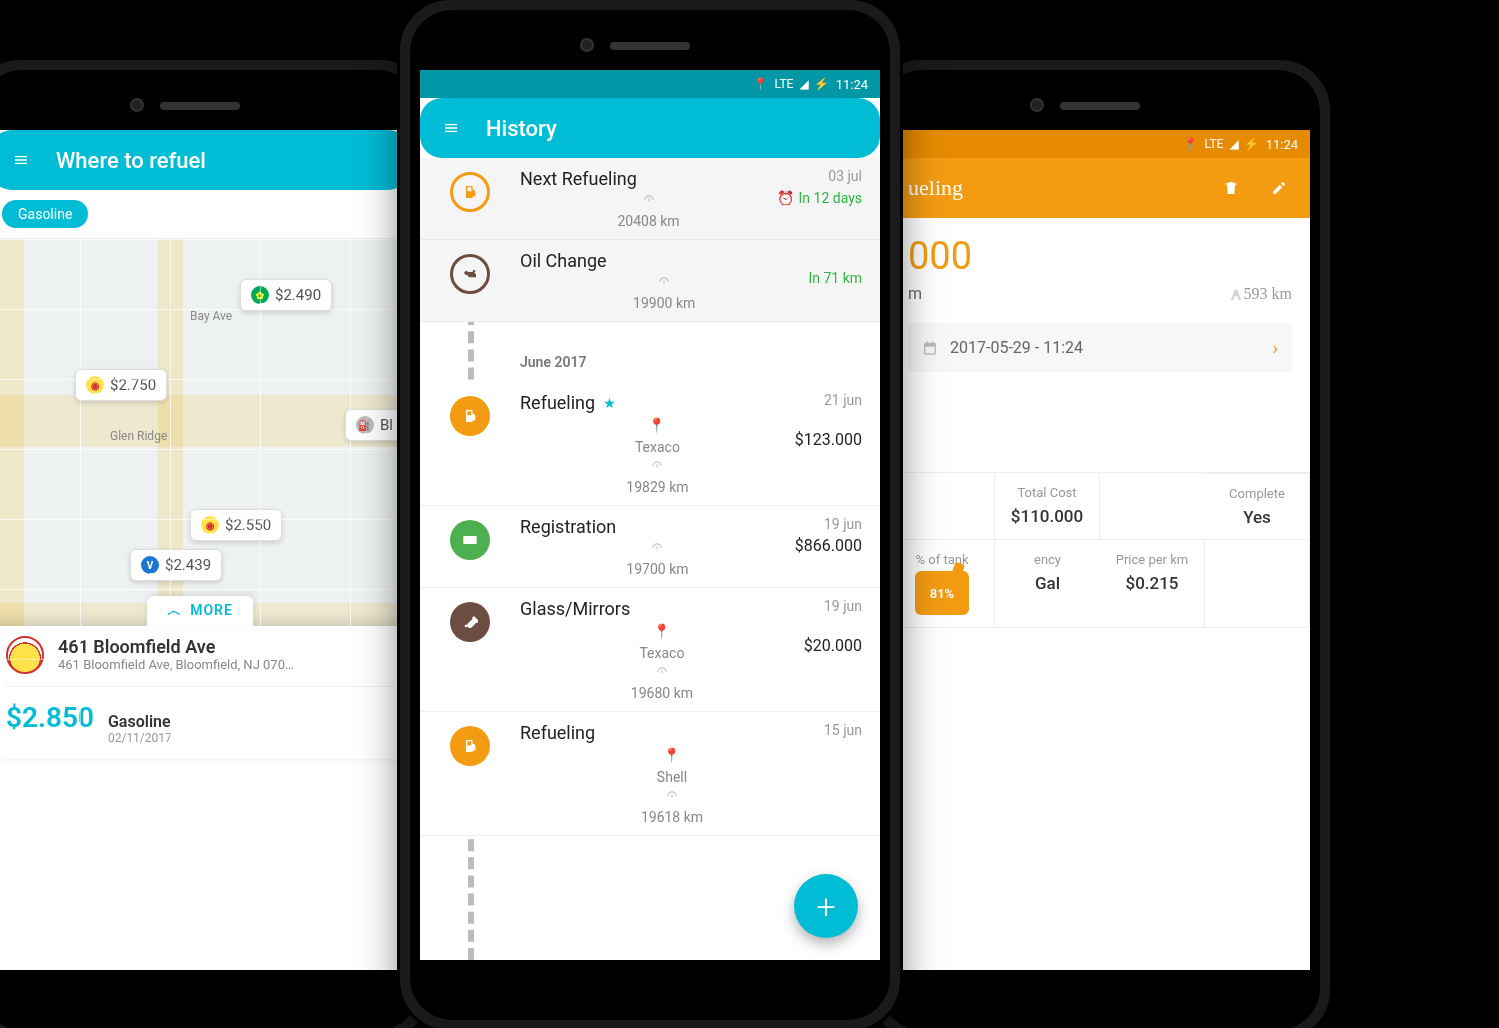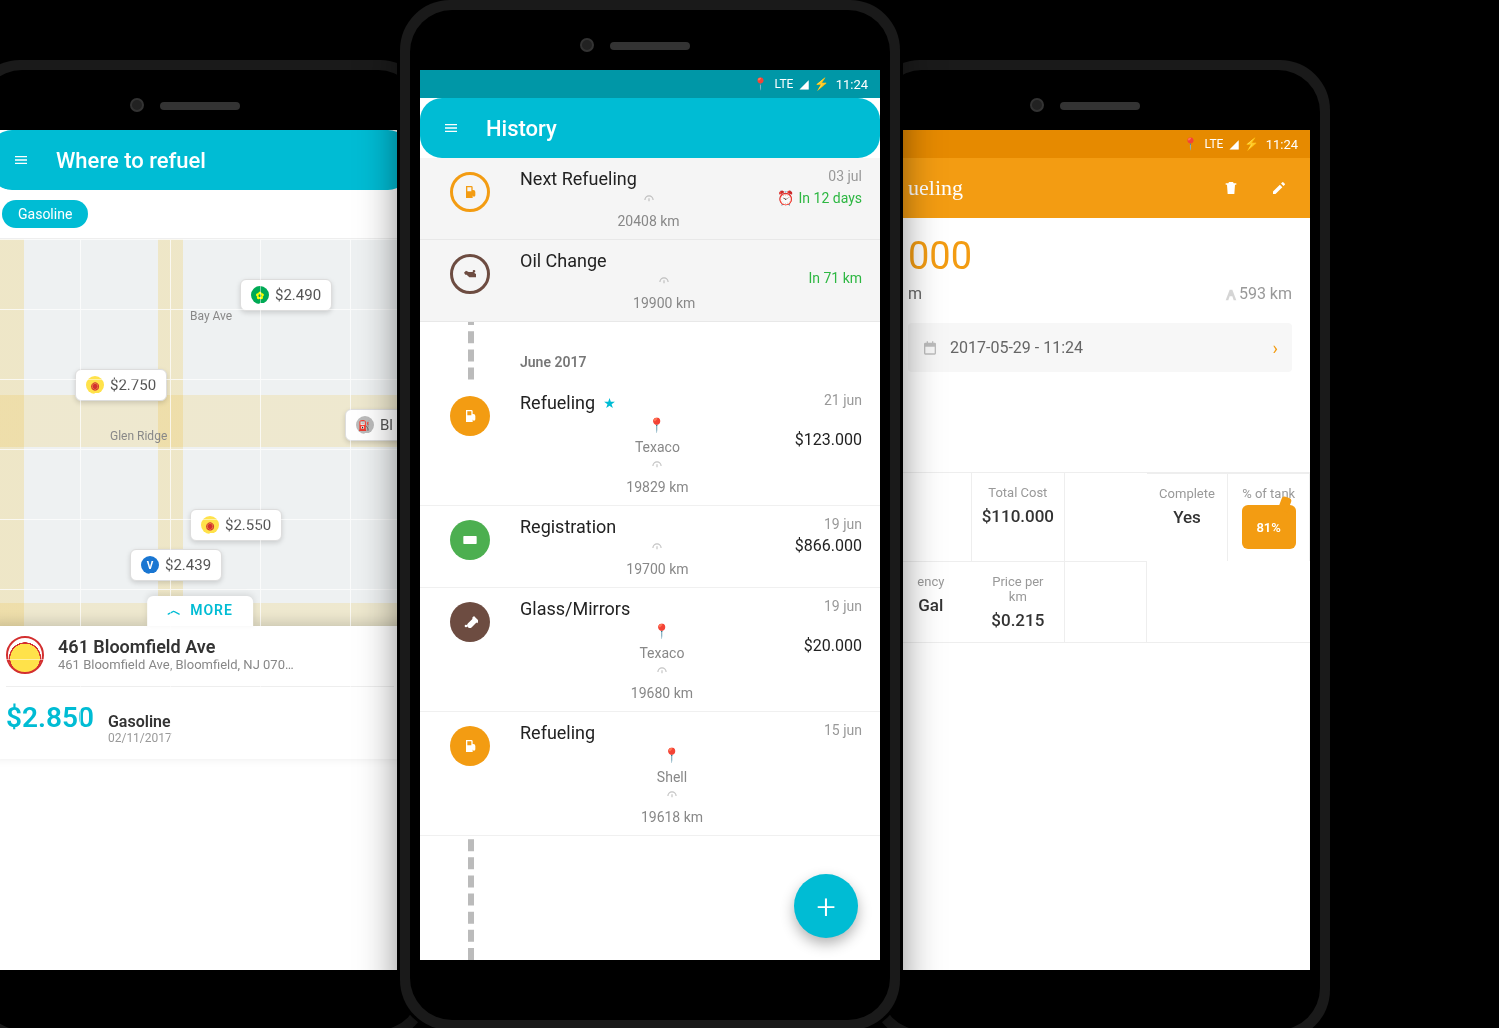--- a/index.html
+++ b/index.html
@@ -228,29 +228,29 @@
     display:flex; align-items:center; justify-content:center;
     font-size:34px; font-weight:300;
     box-shadow: 0 6px 14px rgba(0,0,0,.3);
     z-index: 5;
   }
 
   
   .detail-body { background:#fff; height: calc(100% - 88px); overflow:hidden; }
   .hero-num { font-size: 38px; color:#f39c12; font-weight:400; padding: 16px 0 6px 18px; }
   .hero-sub { display:flex; justify-content:space-between; padding: 0 18px 14px 18px; font-size:16px; color:#666;}
-  .hero-sub .dist { color:#999; display:flex; align-items:flex-end; }
+  .hero-sub .dist { color:#999; display:flex; align-items:flex-end; font-family:Liberation Serif, serif;}
   .date-row {
     margin: 6px 18px; background:#f7f7f7; border-radius:4px;
     padding: 14px 14px; display:flex; align-items:center; gap:12px;
     color:#666; font-size:16px;
   }
   .date-row .chev { margin-left:auto; color:#f39c12; font-size:18px; }
   .grid3 {
-    display:grid; grid-template-columns: repeat(5,1fr);
+    display:grid; grid-template-columns: repeat(4,1fr);
     border-top:1px solid #eee; border-bottom:1px solid #eee;
     margin-top: 100px;
   }
   .cell {
     padding: 12px 10px; text-align:center;
     border-right:1px solid #eee; border-top:1px solid #eee;
   }
   .cell:nth-child(-n+3){ border-top:none; }
   .cell:nth-child(3n){ border-right:none; }
   .cell .lbl { font-size:13px; color:#999; }

